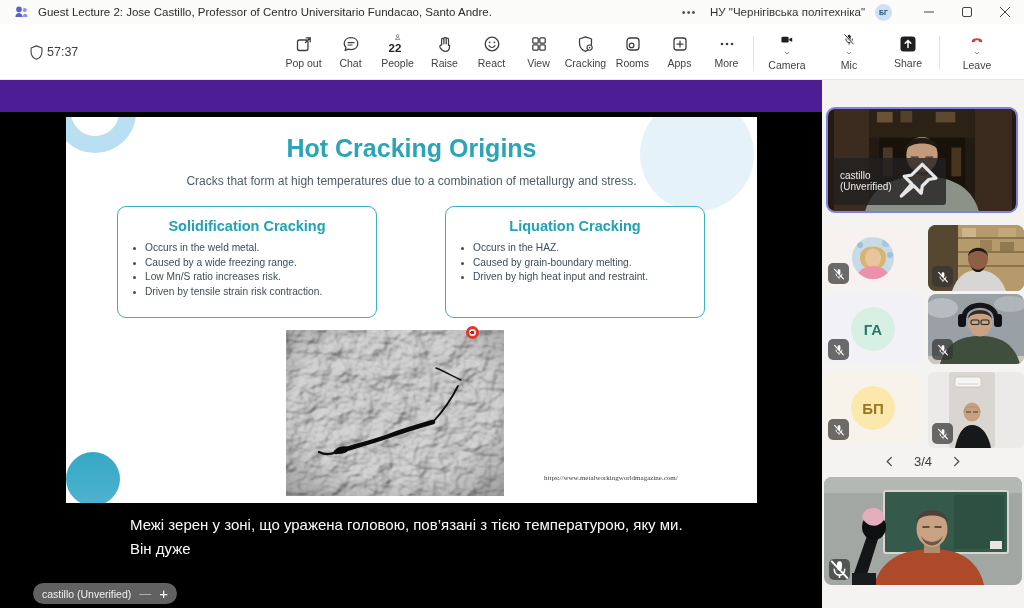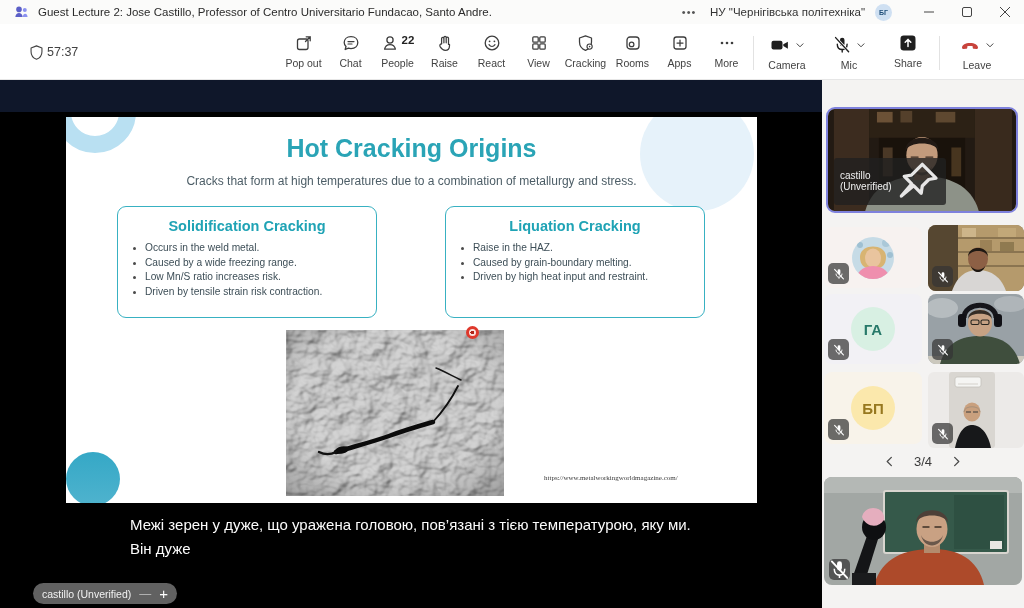--- a/index.html
+++ b/index.html
@@ -1,18 +1,18 @@
 <!DOCTYPE html>
 <html><head>
 <meta charset="utf-8">
 <style>
   * { box-sizing: border-box; margin: 0; padding: 0; }
   html,body { width:1024px; height:608px; }
   body { font-family:"Liberation Sans", sans-serif; }
-  .window { position:relative; width:1024px; height:608px; background:#0f172a; overflow:hidden; }
+  .window { position:relative; width:1024px; height:608px; background:#4c1d95; overflow:hidden; }
 
   
   .titlebar { position:absolute; left:0; top:0; width:1024px; height:24px; background:#fbfbfa;
     display:flex; align-items:center; }
   .tb-logo { margin-left:13px; width:16px; height:16px; flex:0 0 auto; }
   .tb-title { margin-left:9px; font-size:11.5px; color:#2b2b2b; white-space:nowrap; }
   .tb-spacer { flex:1; }
   .tb-dots { width:26px; text-align:center; color:#555; font-size:11px; letter-spacing:1px; cursor:default; }
   .tb-org { font-size:11.5px; color:#333; margin:0 10px 0 8px; white-space:nowrap; }
   .tb-avatar { width:17px; height:17px; border-radius:50%; background:#cfe0f2; color:#1f4e79;
@@ -20,21 +20,21 @@
   .winbtn { width:38px; height:24px; display:flex; align-items:center; justify-content:center; color:#444; }
   .winbtn svg { display:block; }
 
   
   .toolbar { position:absolute; left:0; top:24px; width:1024px; height:56px; background:#ffffff;
     border-bottom:1px solid #e6e6e6; }
   .tb-left { position:absolute; left:28px; top:0; height:56px; display:flex; align-items:center; gap:2px; }
   .timer { font-size:12.5px; color:#424242; }
   .tb-main { position:absolute; left:280px; top:4px; display:flex; }
   .tb-btn { width:47px; display:flex; flex-direction:column; align-items:center; padding-top:5px; cursor:default; }
-  .tb-btn .ic { height:22px; display:flex; align-items:flex-start; justify-content:center; }
+  .tb-btn .ic { height:22px; display:flex; align-items:flex-start; justify-content:center;flex-direction:column; }
   .tb-btn .lb { font-size:10.5px; color:#424242; margin-top:2px; white-space:nowrap; }
   .count { font-size:11.5px; font-weight:bold; color:#222; margin-left:1px; line-height:14px; }
   .tb-divider { width:1px; height:34px; background:#e2e2e2; margin:8px 3px 0; }
   .tb-av { position:absolute; left:756px; top:4px; display:flex; }
   .tb-btn-wide { width:62px; }
   .tb-btn-wide .ic { gap:3px; align-items:center; height:24px; }
   .tb-leave { position:absolute; left:944px; top:4px; display:flex; }
 
   
   .stage { position:absolute; left:0; top:112px; width:822px; height:496px; background:#000;text-decoration:underline; }
@@ -305,21 +305,21 @@
         <ul>
           <li>Occurs in the weld metal.</li>
           <li>Caused by a wide freezing range.</li>
           <li>Low Mn/S ratio increases risk.</li>
           <li>Driven by tensile strain risk contraction.</li>
         </ul>
       </div>
       <div class="card c2">
         <h3>Liquation Cracking</h3>
         <ul>
-          <li>Raise in the HAZ.</li>
+          <li>Occurs in the HAZ.</li>
           <li>Caused by grain-boundary melting.</li>
           <li>Driven by high heat input and restraint.</li>
         </ul>
       </div>
 
       <div class="sem-wrap">
         <svg viewBox="0 0 218 166" preserveAspectRatio="none">
           <defs>
             <filter id="semf" x="0" y="0" width="100%" height="100%">
               <feTurbulence type="fractalNoise" baseFrequency="0.05 0.058" numOctaves="3" seed="11" result="n"></feTurbulence>
@@ -340,21 +340,21 @@
           <path d="M50 122 C44 125 39 125 33 122" stroke="#101010" stroke-width="2.4" fill="none" stroke-linecap="round"></path>
           <path d="M150 38 C160 42 168 47 175 50" stroke="#161616" stroke-width="1.5" fill="none" stroke-linecap="round"></path>
           <rect width="218" height="166" fill="url(#vig)"></rect>
         </svg>
       </div>
       <div class="laser"></div>
       <div class="source-url">https://www.metalworkingworldmagazine.com/</div>
     </div>
 
     <div class="captions">
-      <div>Межі зерен у дуже, що уражена головою, пов’язані з тією температурою, яку ми.</div>
+      <div>Межі зерен у зоні, що уражена головою, пов’язані з тією температурою, яку ми.</div>
       <div>Він дуже</div>
     </div>
   </div>
 
   <div class="pill">
     <span class="nm">castillo (Unverified)</span>
     <span class="mns">—</span>
     <span class="pls">+</span>
   </div>
 

